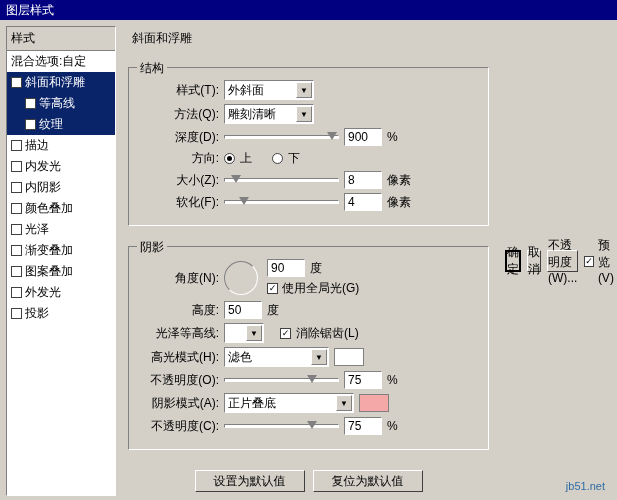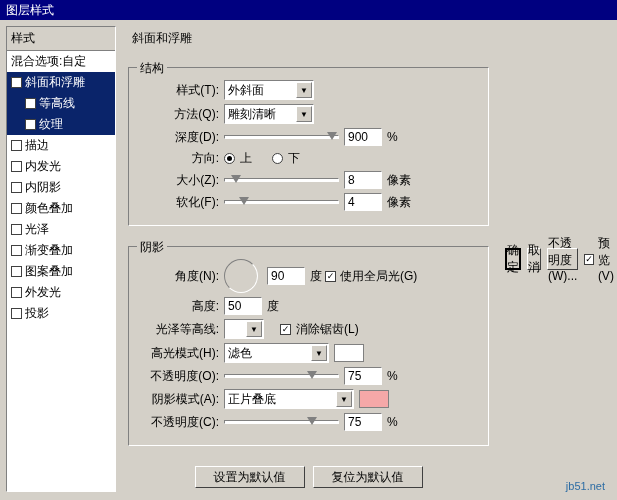--- a/index.html
+++ b/index.html
@@ -162,21 +162,21 @@
           </div>
         <span>像素</span>
       </div>
     </div>
 
     <div class="grp">
       <span class="grp-title">阴影</span>
       <div class="row">
           <span class="lbl">角度(N):</span>
         <div class="angle-dial" style="margin-right:4px"></div>
-        <div style="display:flex;flex-direction:row;gap:3px">
+        <div style="display:flex;flex-direction:column;gap:3px">
           <div style="display:flex;gap:5px;align-items:center">
             <div class="numbox">
                 <span>90</span>
               </div>
               <span>度</span>
           </div>
           <div style="display:flex;gap:4px;align-items:center">
             <span class="cb">✓</span>
               <span>使用全局光(G)</span>
           </div>

